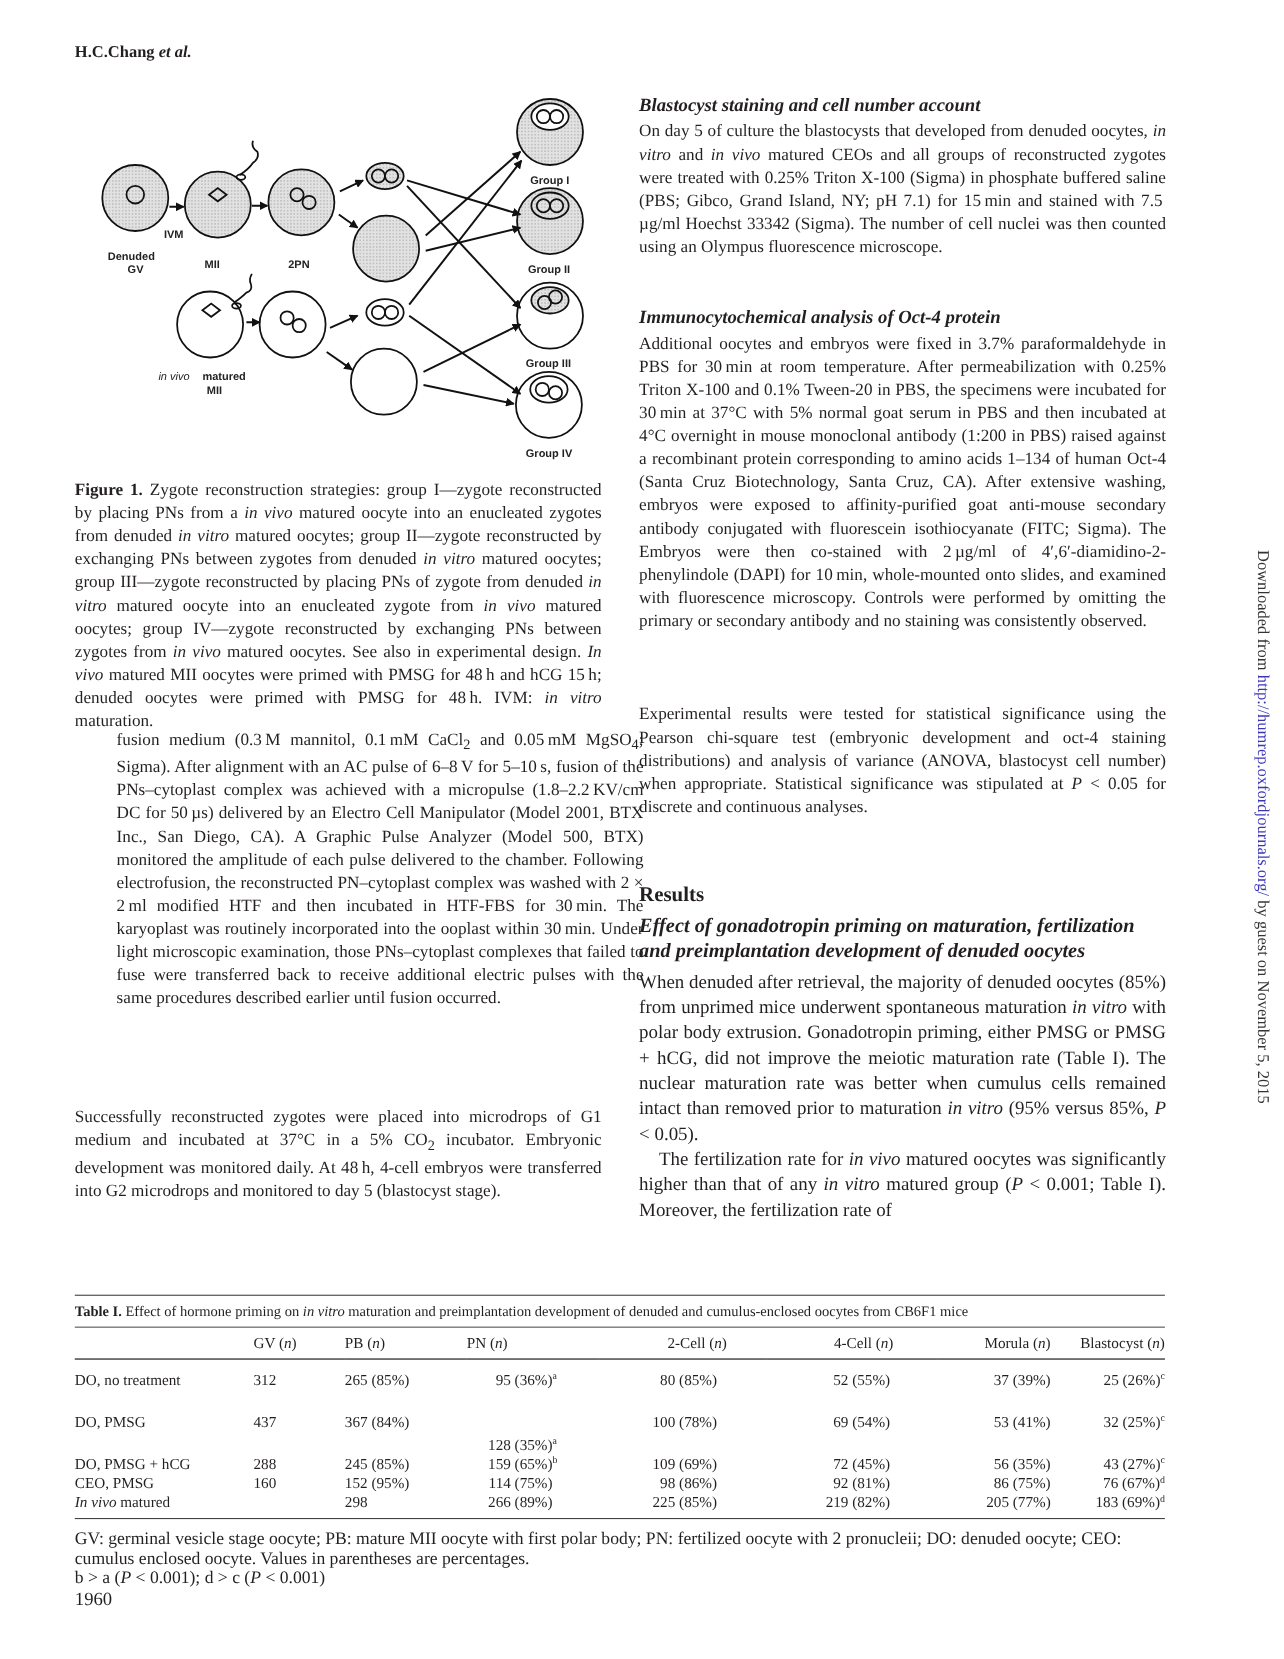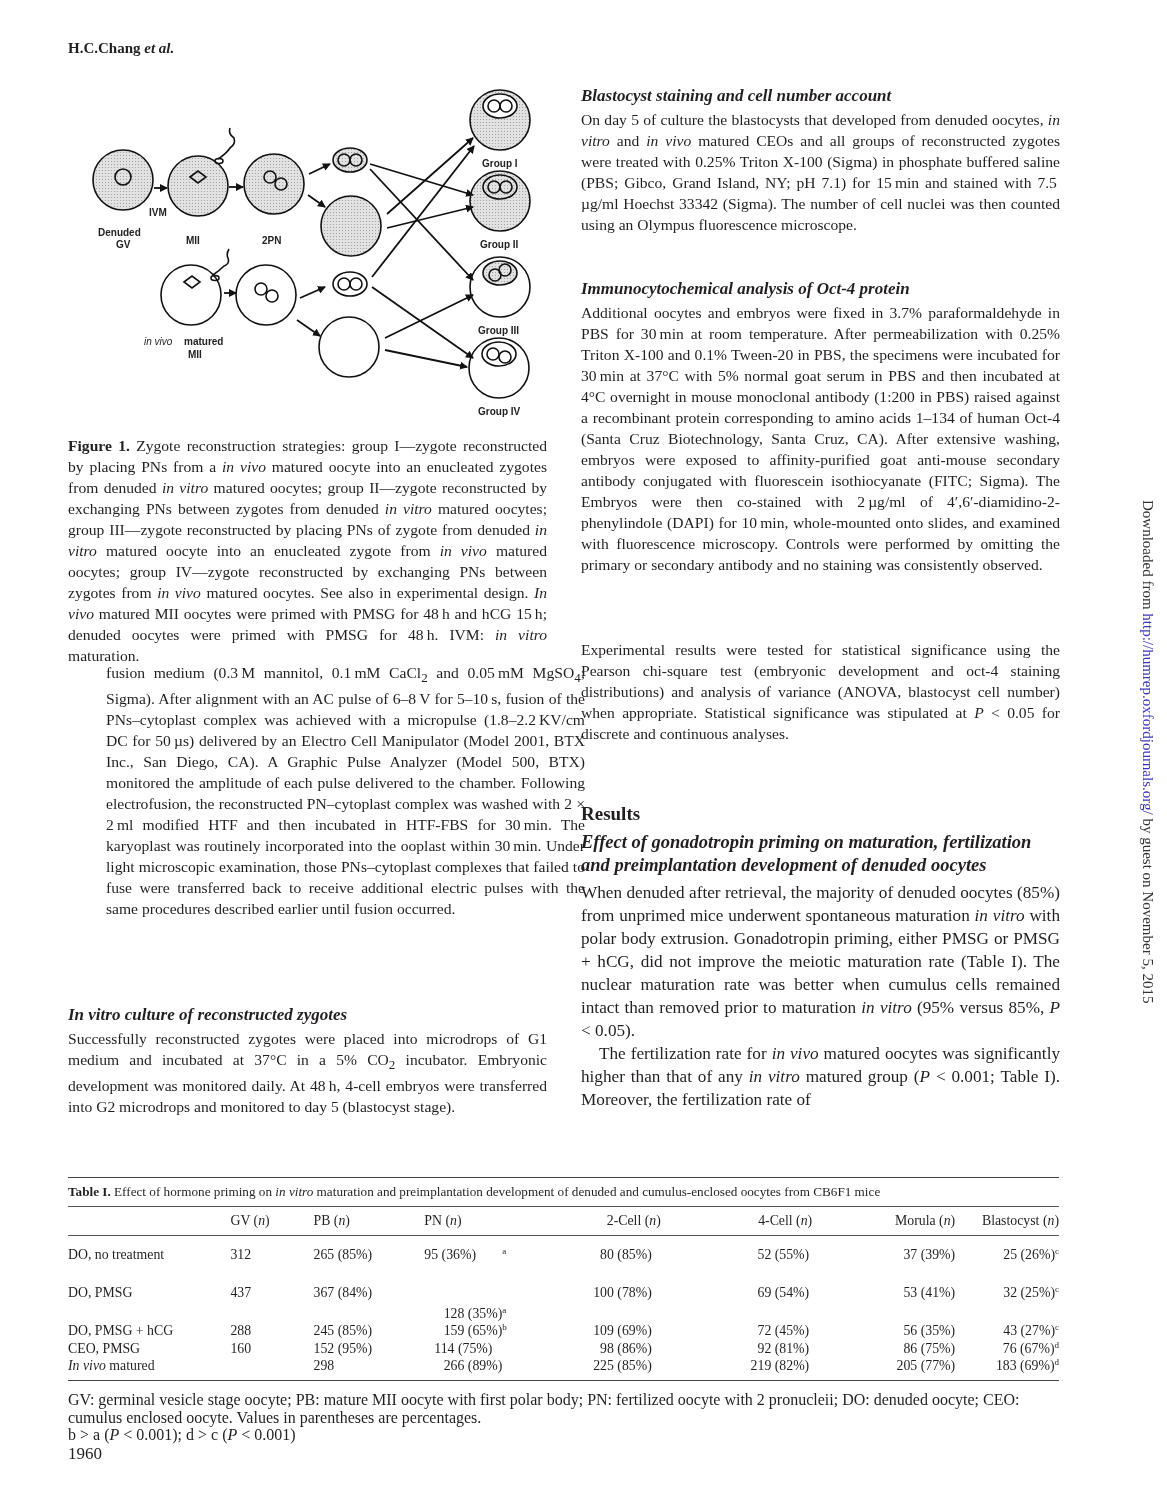--- a/index.html
+++ b/index.html
@@ -161,21 +161,20 @@
 
 <div class="fig-caption">
   <b>Figure 1.</b><span> Zygote reconstruction strategies: group I—zygote reconstructed by placing PNs from a </span><i>in vivo</i><span> matured oocyte into an enucleated zygotes from denuded </span><i>in vitro</i><span> matured oocytes; group II—zygote reconstructed by exchanging PNs between zygotes from denuded </span><i>in vitro</i><span> matured oocytes; group III—zygote reconstructed by placing PNs of zygote from denuded </span><i>in vitro</i><span> matured oocyte into an enucleated zygote from </span><i>in vivo</i><span> matured oocytes; group IV—zygote reconstructed by exchanging PNs between zygotes from </span><i>in vivo</i><span> matured oocytes. See also in experimental design. </span><i>In vivo</i><span> matured MII oocytes were primed with PMSG for 48 h and hCG 15 h; denuded oocytes were primed with PMSG for 48 h. IVM: </span><i>in vitro</i><span> maturation.</span>
 </div>
 
 <div class="block" style="left:68px; top:662px;margin-left:38px;">
   <p class="body-text"><span>fusion medium (0.3 M mannitol, 0.1 mM CaCl</span><sub>2</sub><span> and 0.05 mM MgSO</span><sub>4</sub><span>; Sigma). After alignment with an AC pulse of 6–8 V for 5–10 s, fusion of the PNs–cytoplast complex was achieved with a micropulse (1.8–2.2 KV/cm DC for 50 µs) delivered by an Electro Cell Manipulator (Model 2001, BTX Inc., San Diego, CA). A Graphic Pulse Analyzer (Model 500, BTX) monitored the amplitude of each pulse delivered to the chamber. Following electrofusion, the reconstructed PN–cytoplast complex was washed with 2 × 2 ml modified HTF and then incubated in HTF-FBS for 30 min. The karyoplast was routinely incorporated into the ooplast within 30 min. Under light microscopic examination, those PNs–cytoplast complexes that failed to fuse were transferred back to receive additional electric pulses with the same procedures described earlier until fusion occurred.</span></p>
 </div>
 
 <div class="block" style="left:68px; top:1005px;">
-  <p class="subhead">In vitro culture of reconstructed zygotes</p>
   <p class="body-text"><span>Successfully reconstructed zygotes were placed into microdrops of G1 medium and incubated at 37°C in a 5% CO</span><sub>2</sub><span> incubator. Embryonic development was monitored daily. At 48 h, 4-cell embryos were transferred into G2 microdrops and monitored to day 5 (blastocyst stage).</span></p>
 </div>
 
 <div class="block" style="left:581px; top:86px;">
   <p class="subhead">Blastocyst staining and cell number account</p>
   <p class="body-text"><span>On day 5 of culture the blastocysts that developed from denuded oocytes, </span><i>in vitro</i><span> and </span><i>in vivo</i><span> matured CEOs and all groups of reconstructed zygotes were treated with 0.25% Triton X-100 (Sigma) in phosphate buffered saline (PBS; Gibco, Grand Island, NY; pH 7.1) for 15 min and stained with 7.5 µg/ml Hoechst 33342 (Sigma). The number of cell nuclei was then counted using an Olympus fluorescence microscope.</span></p>
 </div>
 
 <div class="block" style="left:581px; top:279px;">
   <p class="subhead">Immunocytochemical analysis of Oct-4 protein</p>
@@ -210,21 +209,21 @@
         <th class="c5" style="text-align:right;padding-right:40px;"><span>4-Cell</span> (<i>n</i>)</th>
         <th class="c6" style="text-align:right;padding-right:25px;"><span>Morula</span> (<i>n</i>)</th>
         <th class="c7" style="text-align:right;"><span>Blastocyst</span> (<i>n</i>)</th>
       </tr>
     </thead>
     <tbody>
       <tr class="first-row">
         <td><i></i><span>DO, no treatment</span></td>
         <td>312</td>
         <td>265 (85%)</td>
-        <td><span style="display:inline-block;width:78px;text-align:left;">95 (36%)</span><sup>a</sup></td>
+        <td><span style="display:inline-block;width:78px;text-align:right;">95 (36%)</span><sup>a</sup></td>
         <td class="num" style="padding-right:45px;">80 (85%)</td>
         <td class="num" style="padding-right:43px;">52 (55%)</td>
         <td class="num" style="padding-right:25px;">37 (39%)</td>
         <td class="num"><span>25 (26%)</span><sup>c</sup></td>
       </tr>
       <tr>
         <td><i></i><span>DO, PMSG</span></td>
         <td>437</td>
         <td>367 (84%)</td>
         <td><span style="display:inline-block;width:78px;text-align:right;margin-top:42px;">128 (35%)</span><sup>a</sup></td>
@@ -240,21 +239,21 @@
         <td><span style="display:inline-block;width:78px;text-align:right;">159 (65%)</span><sup>b</sup></td>
         <td class="num" style="padding-right:45px;">109 (69%)</td>
         <td class="num" style="padding-right:43px;">72 (45%)</td>
         <td class="num" style="padding-right:25px;">56 (35%)</td>
         <td class="num"><span>43 (27%)</span><sup>c</sup></td>
       </tr>
       <tr>
         <td><i></i><span>CEO, PMSG</span></td>
         <td>160</td>
         <td>152 (95%)</td>
-        <td><span style="display:inline-block;width:78px;text-align:center;">114 (75%)</span><sup></sup></td>
+        <td><span style="display:inline-block;width:78px;text-align:right;">114 (75%)</span><sup></sup></td>
         <td class="num" style="padding-right:45px;">98 (86%)</td>
         <td class="num" style="padding-right:43px;">92 (81%)</td>
         <td class="num" style="padding-right:25px;">86 (75%)</td>
         <td class="num"><span>76 (67%)</span><sup>d</sup></td>
       </tr>
       <tr class="last-row">
         <td><i>In vivo</i><span> matured</span></td>
         <td></td>
         <td>298</td>
         <td><span style="display:inline-block;width:78px;text-align:right;">266 (89%)</span><sup></sup></td>

